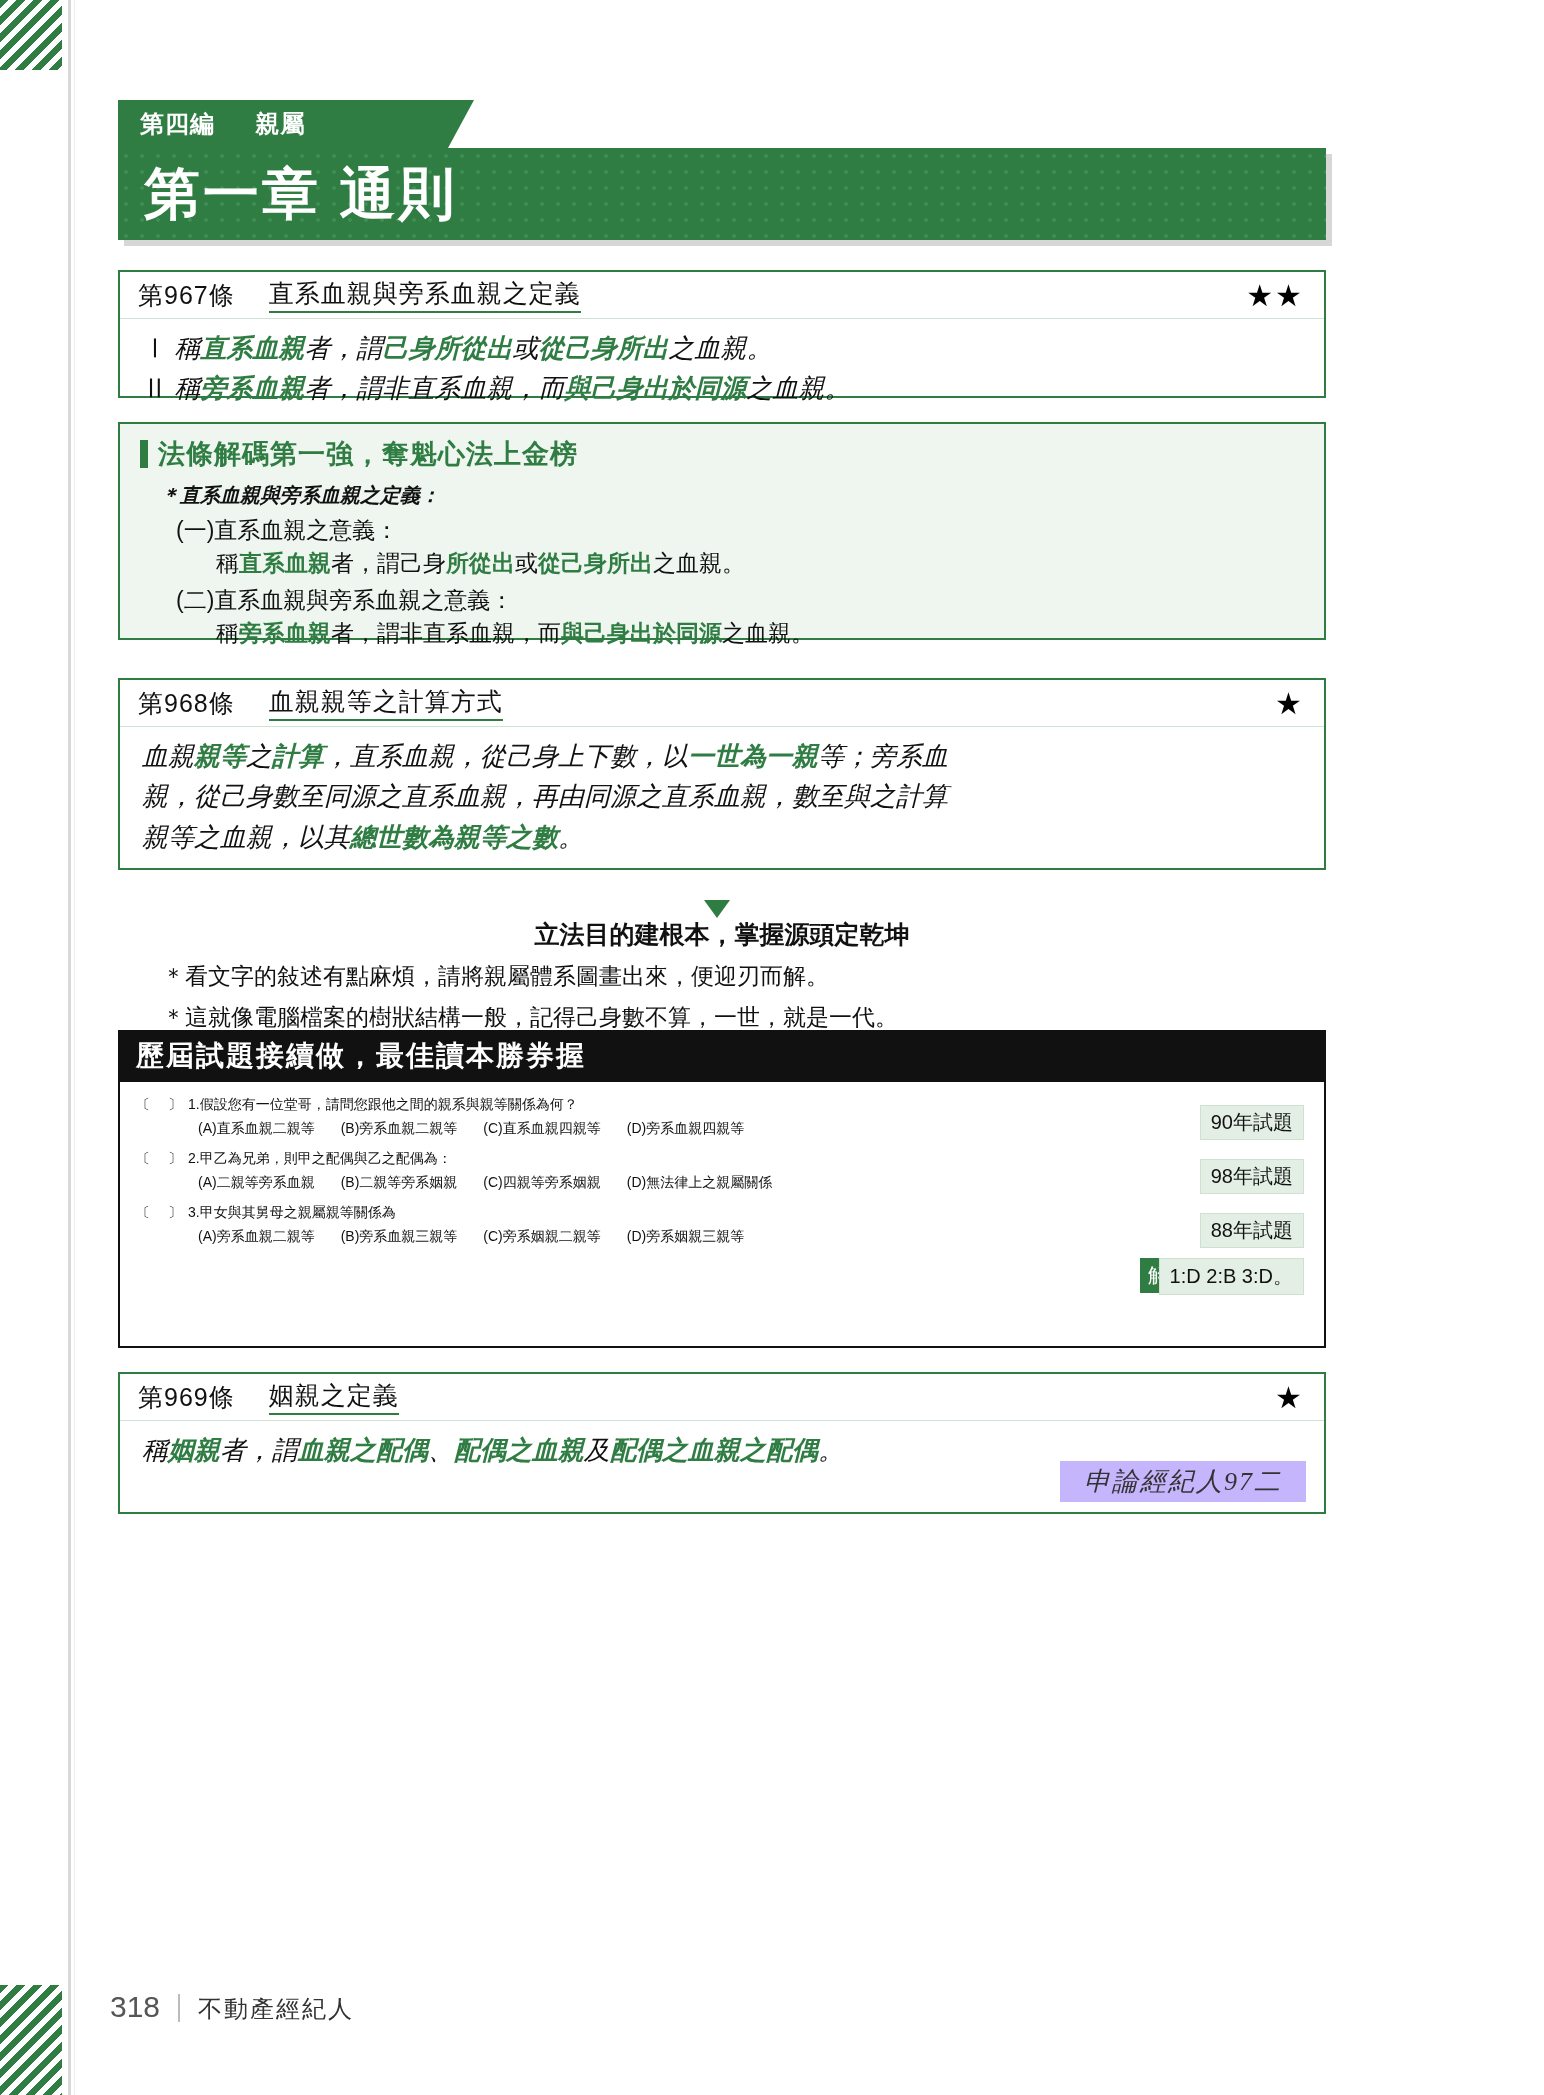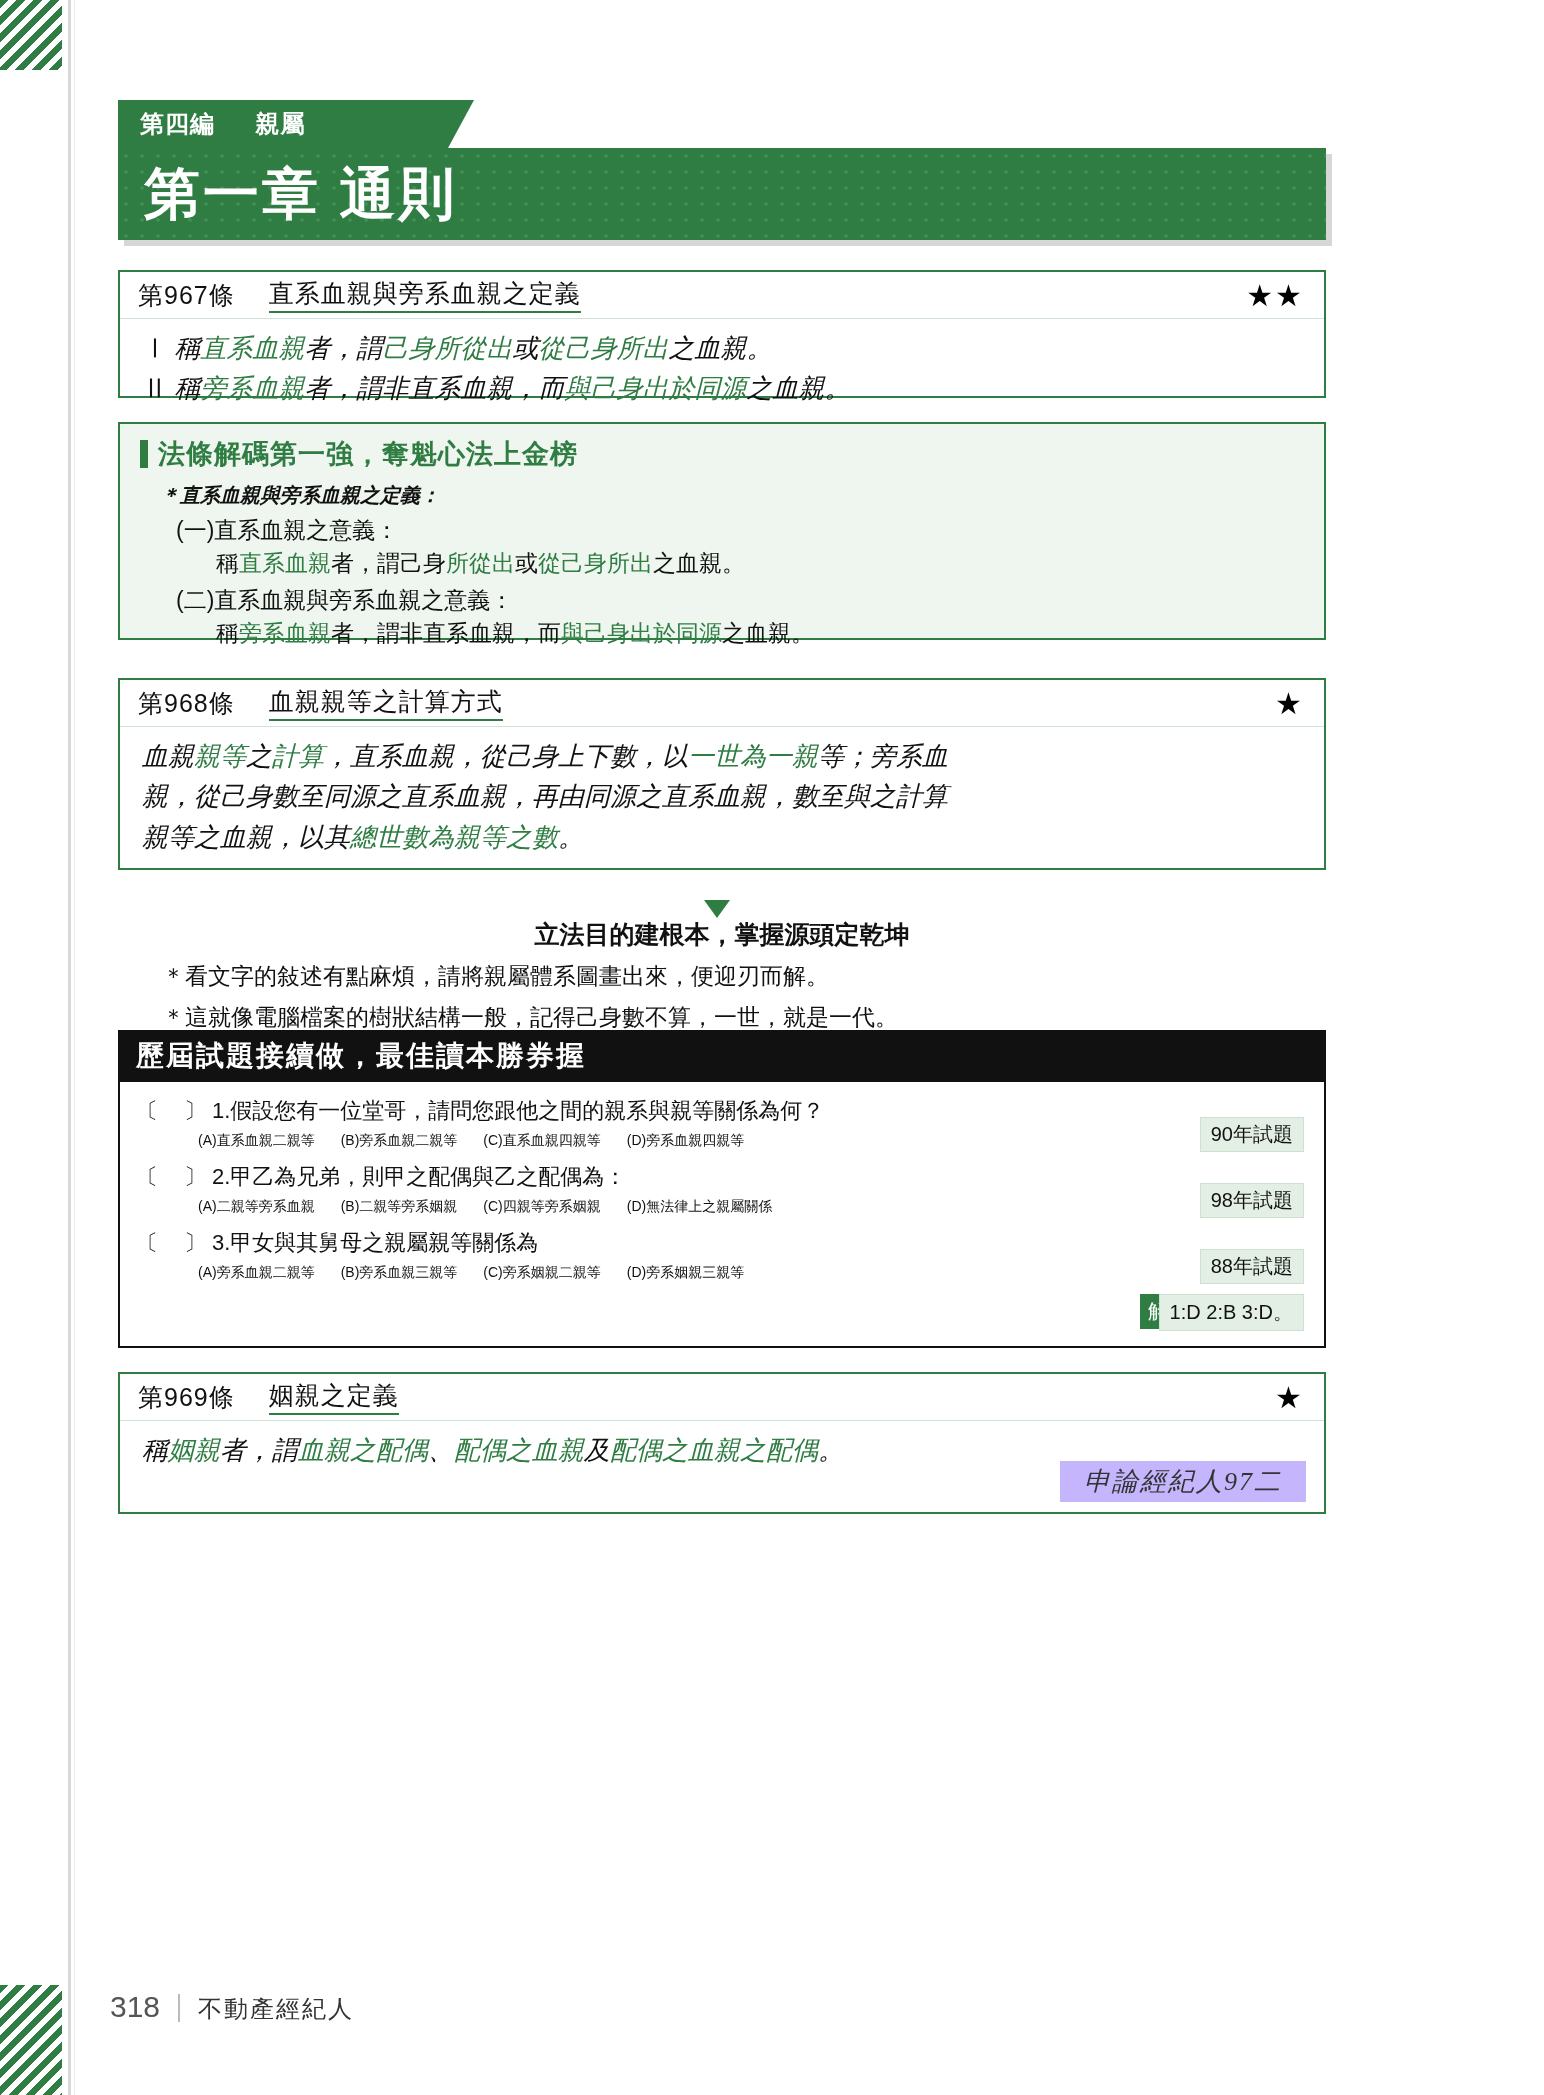--- a/index.html
+++ b/index.html
@@ -76,21 +76,21 @@
   .stars{
     position:absolute;right:20px;top:6px;font-size:30px;color:#000;letter-spacing:2px;
   }
   .art-body{
     padding:10px 22px 14px 22px;
     font-family:"Liberation Serif","DejaVu Serif",serif;
     font-size:26px;line-height:1.55;color:#111;
     font-style:italic;
   }
   .art-body .ln{display:block;white-space:nowrap;}
-  .g{color:#2f7d43;font-weight:normal;text-align:right;}
+  .g{color:#2f7d43;font-weight:bold;text-align:right;}
   .rom{font-style:normal;font-family:"Liberation Serif",serif;}
 
   
   .decode{
     position:absolute;left:8px;width:1208px;
     border:2px solid #2f7d43;background:#eef6ef;box-sizing:border-box;
     padding:12px 20px 16px 20px;
   }
   .decode h3{
     margin:0 0 10px 0;font-size:27px;color:#2f7d43;font-weight:bold;letter-spacing:1px;
@@ -119,21 +119,21 @@
     position:absolute;left:8px;width:1208px;height:52px;background:#111111;
   }
   .exam-head span{
     color:#ffffff;font-size:28px;font-weight:bold;line-height:52px;margin-left:18px;letter-spacing:2px;
   }
   .exam-box{
     position:absolute;left:8px;width:1208px;border:2px solid #111;border-top:none;
     box-sizing:border-box;padding:14px 16px 12px 16px;background:#fff;
   }
   .q{margin-bottom:12px;position:relative;}
-  .q .qline{font-size:22px;color:#111;}
+  .q .qline{font-size:14px;color:#111;}
   .q .brk{letter-spacing:2px;margin-right:4px;}
   .q .opts{font-size:14px;color:#111;margin-left:62px;margin-top:6px;}
   .q .opts span{margin-right:26px;}
   .yearbox{
     position:absolute;right:4px;bottom:-2px;background:#e3efe4;color:#111;
     font-size:20px;padding:3px 10px;border:1px solid #cfe0d0;
   }
   .ansline{
     position:relative;height:34px;margin-top:2px;
   }

